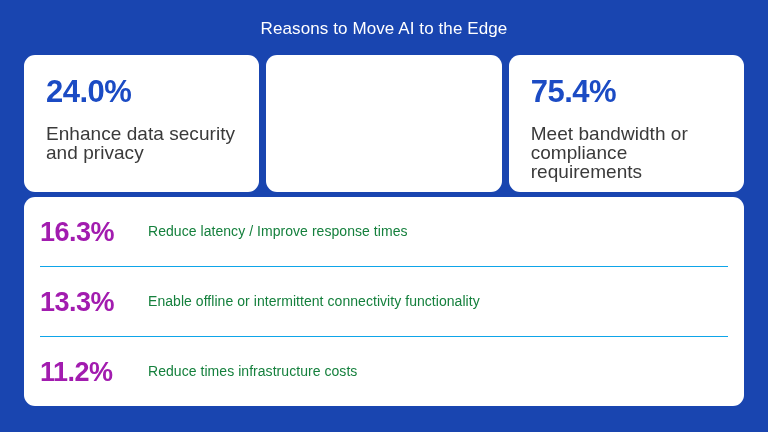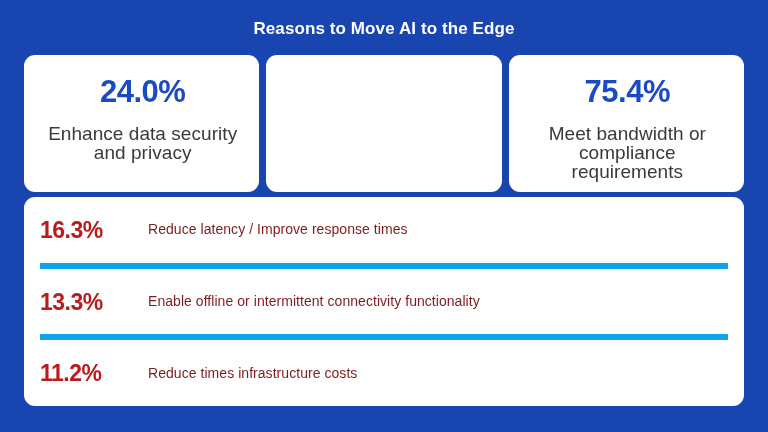--- a/index.html
+++ b/index.html
@@ -21,21 +21,21 @@
     box-sizing: border-box;
   }
   .title {
     position: absolute;
     top: 18px;
     left: 0;
     width: 768px;
     text-align: center;
     color: #ffffff;
     font-size: 17px;
-    font-weight: bold;
+    font-weight: normal;
     letter-spacing: 0.1px;
     line-height: 22px;
   }
 
   
   .top-cards {
     position: absolute;
     top: 55px;
     left: 24px;
     width: 720px;
@@ -43,21 +43,20 @@
     display: flex;
     gap: 7px;
   }
   .stat-card {
     flex: 1 1 0;
     background: #ffffff;
     border-radius: 11px;
     box-sizing: border-box;
     padding: 19px 20px 0 22px;
     overflow: hidden;
-    text-align: center;
   }
   .stat-card .pct {
     color: #1b4bc4;
     font-size: 31px;
     font-weight: bold;
     letter-spacing: -0.5px;
     line-height: 36px;
     margin-bottom: 14px;
   }
   .stat-card .label {
@@ -82,33 +81,33 @@
     flex-direction: column;
   }
   .list-row {
     flex: 1 1 0;
     display: flex;
     align-items: center;
     box-sizing: border-box;
     padding-left: 0px;
   }
   .list-row + .list-row {
-    border-top: 6px solid #0ea5e9;
+    border-top: 1px solid #0ea5e9;
   }
   .list-row .pct {
-    color: #b91c1c;
-    font-size: 23px;
+    color: #a21caf;
+    font-size: 27px;
     font-weight: bold;
     letter-spacing: -0.5px;
     width: 108px;
     flex: 0 0 108px;
     line-height: 30px;
   }
   .list-row .label {
-    color: #7f1d1d;
+    color: #15803d;
     font-size: 14px;
     line-height: 19px;
     letter-spacing: 0.05px;
   }
 </style>
 </head>
 <body>
 
 <div class="infographic">
 

